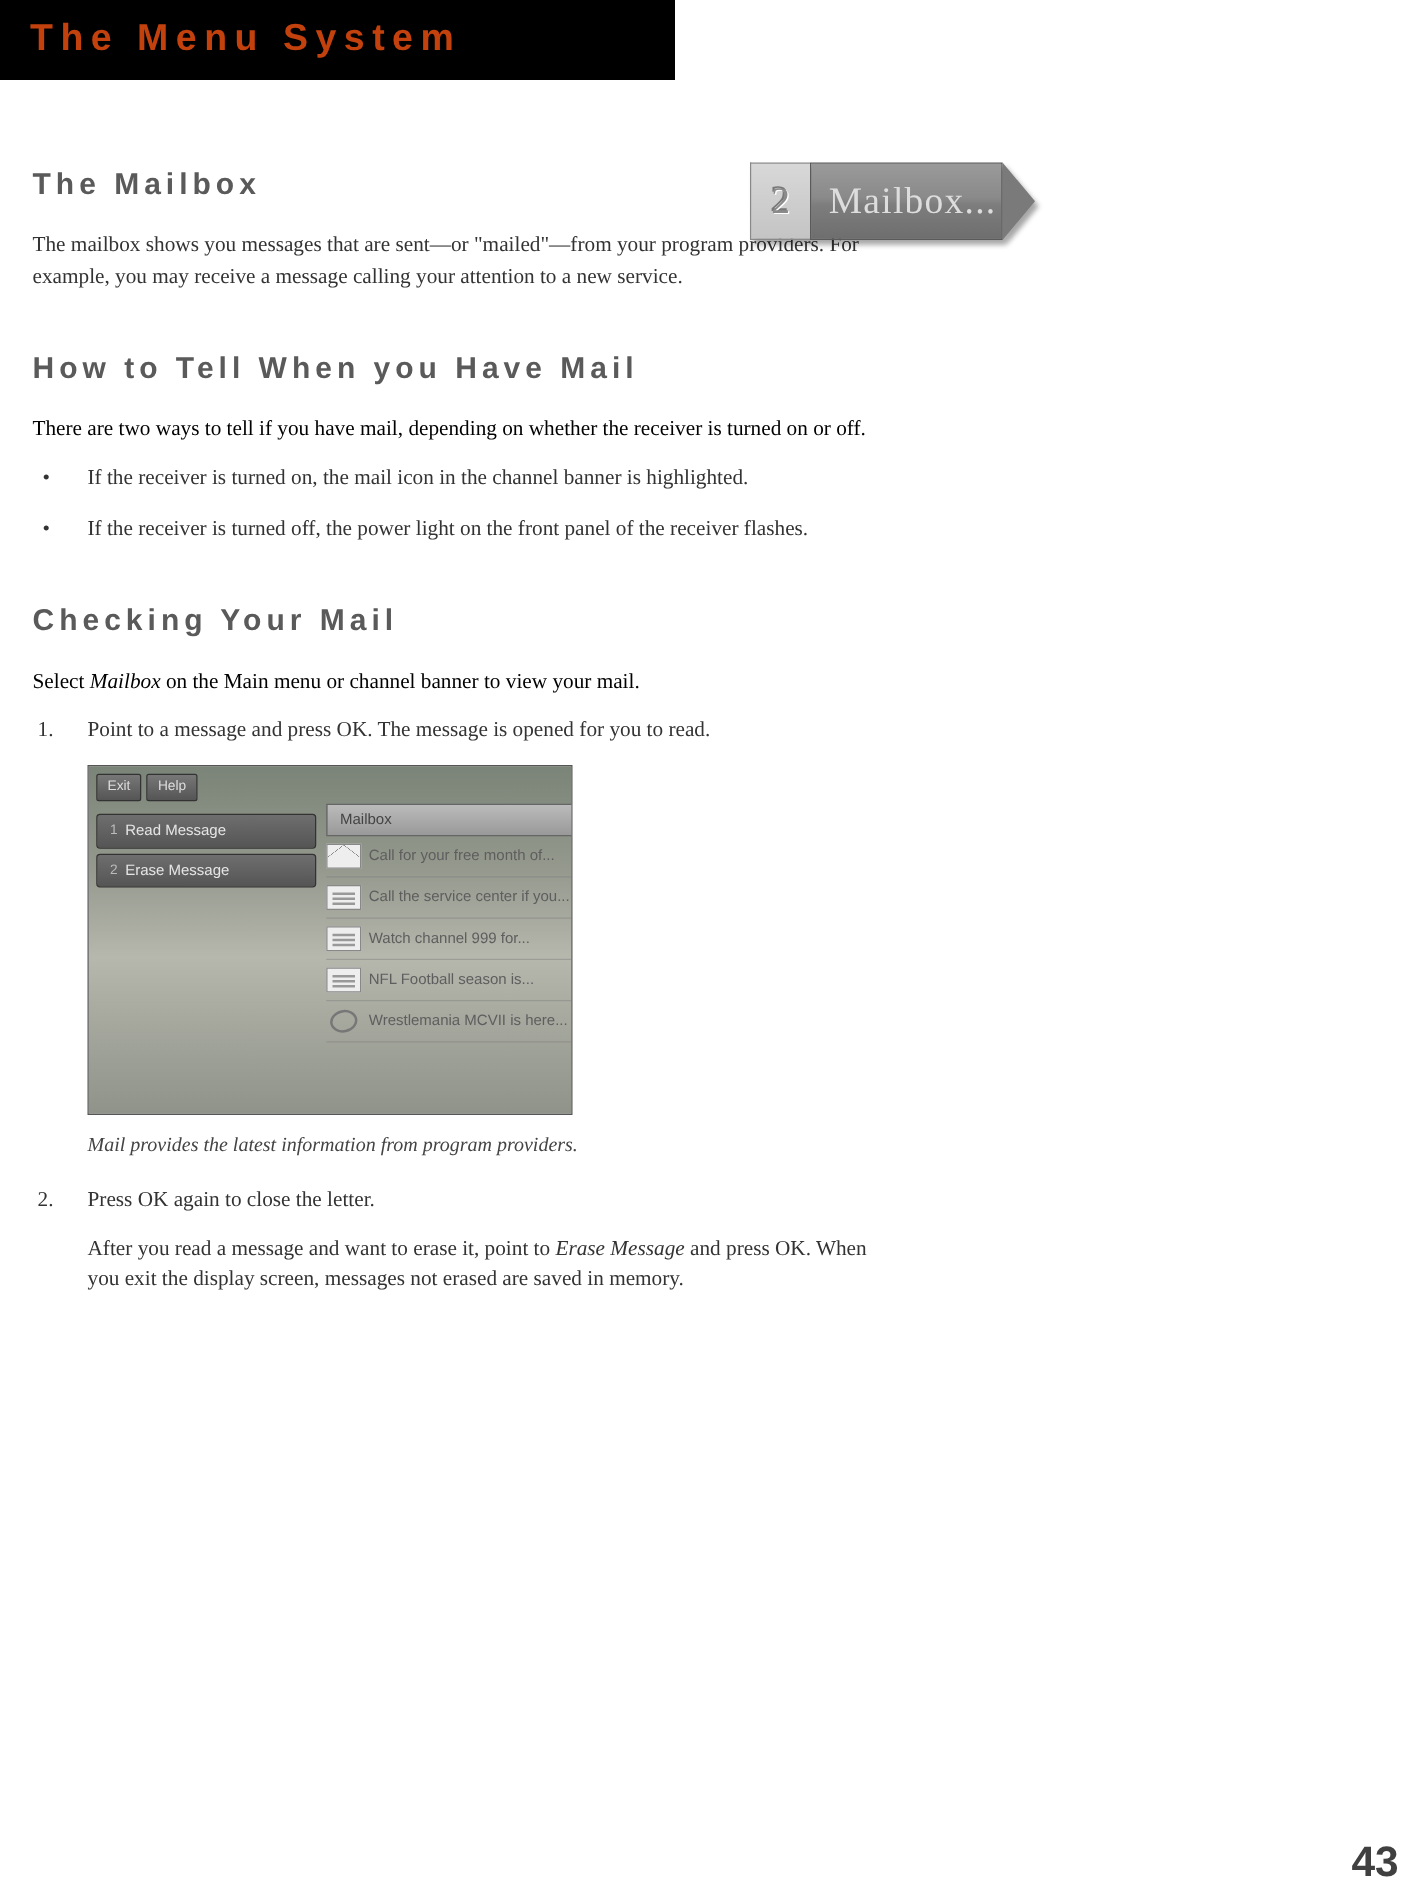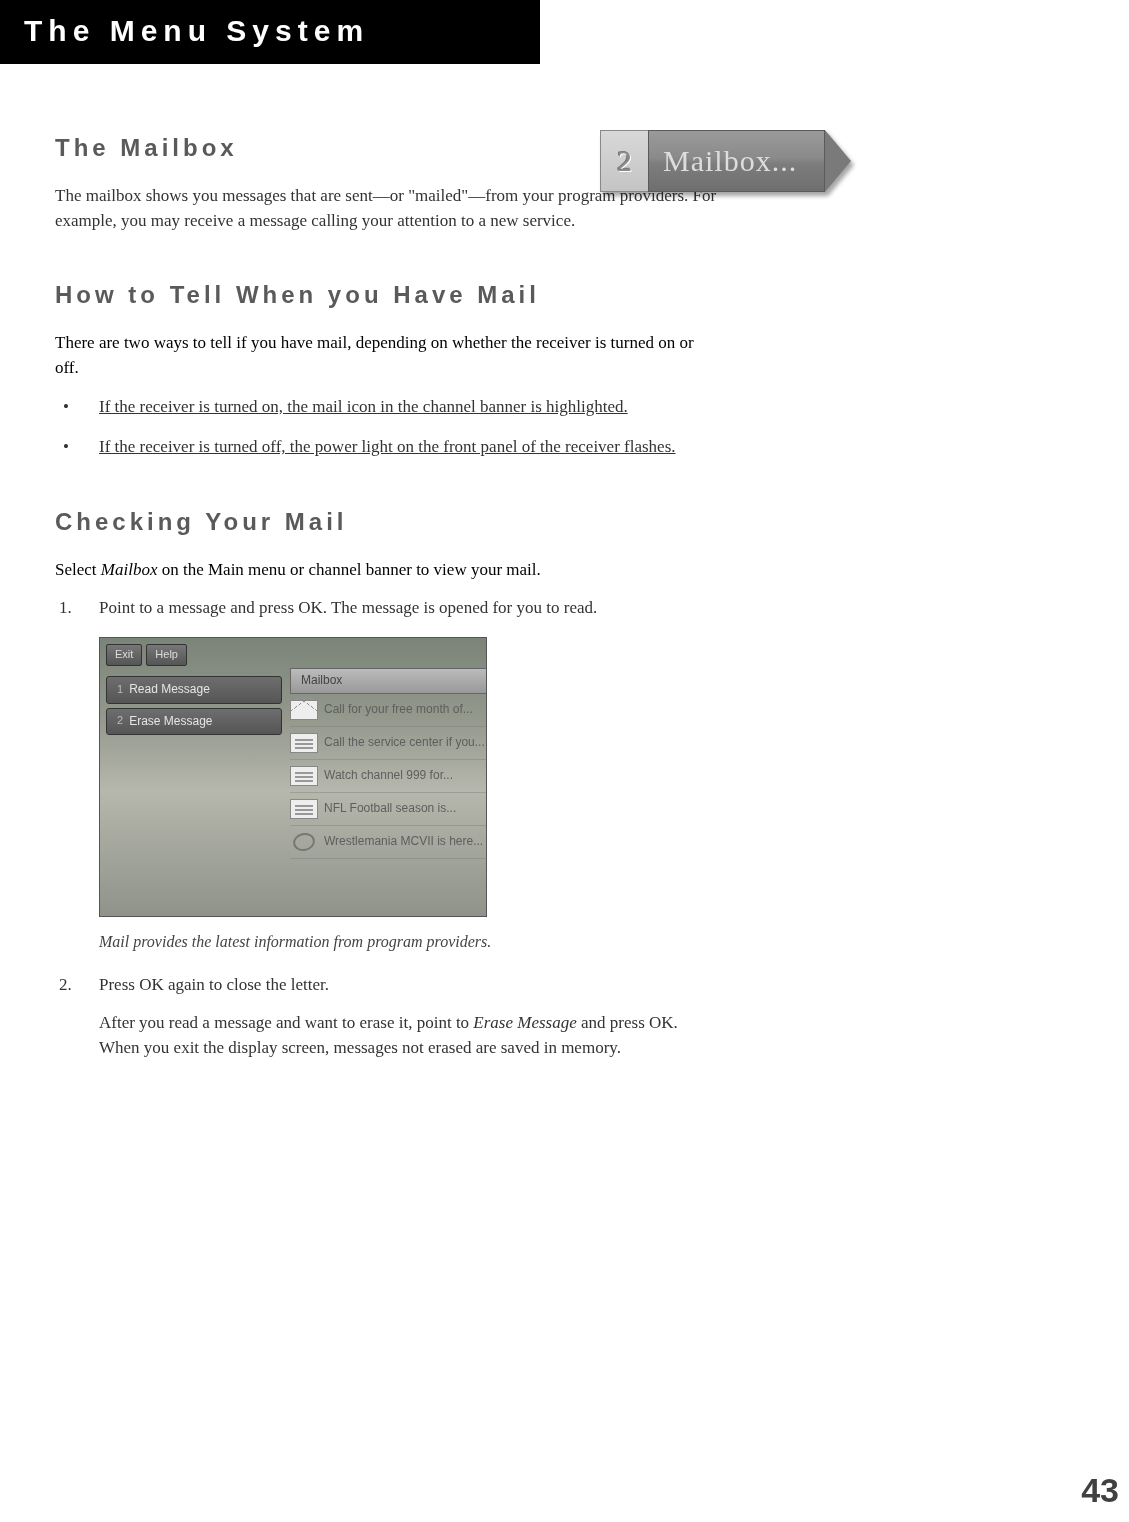--- a/index.html
+++ b/index.html
@@ -16,24 +16,24 @@
     color: #fff;
     width: 540px;
     padding: 14px 24px 16px 24px;
     margin-bottom: 70px;
   }
   .header-bar h1 {
     font-family: Verdana, Geneva, sans-serif;
     font-weight: bold;
     font-size: 30px;
     letter-spacing: 6px;
-    color: #ffffff;
+    color: #c2410c;
   }
   .content {
-    padding-left: 55px;
+    padding-left: 26px;
     width: 720px;
   }
   .section-title {
     font-family: Verdana, Geneva, sans-serif;
     font-weight: bold;
     font-size: 24px;
     letter-spacing: 4px;
     color: #5a5a5a;
     margin-bottom: 22px;
   }
@@ -52,21 +52,20 @@
   ul.bullets {
     list-style: none;
     margin-bottom: 48px;
   }
   ul.bullets li {
     font-size: 17px;
     line-height: 1.45;
     padding-left: 44px;
     position: relative;
     margin-bottom: 16px;
-    text-decoration: underline;
   }
   ul.bullets li::before {
     content: "•";
     position: absolute;
     left: 8px;
     top: 0;
   }
   ol.steps {
     list-style: none;
     counter-reset: step;
@@ -115,21 +114,21 @@
   }
   .mailbox-badge .label-box {
     position: relative;
     background: linear-gradient(#9a9a9a 0%, #8a8a8a 45%, #7d7d7d 55%, #6e6e6e 100%);
     border: 1px solid #5a5a5a;
     color: #ddd;
     font-family: Georgia, serif;
     font-size: 30px;
     display: flex;
     align-items: center;
-    padding: 0 27px 0 14px;
+    padding: 0 4px 0 14px;
     letter-spacing: 1px;
   }
   .mailbox-badge .arrow {
     width: 0; height: 0;
     border-top: 31px solid transparent;
     border-bottom: 31px solid transparent;
     border-left: 26px solid #7a7a7a;
   }
 
   

